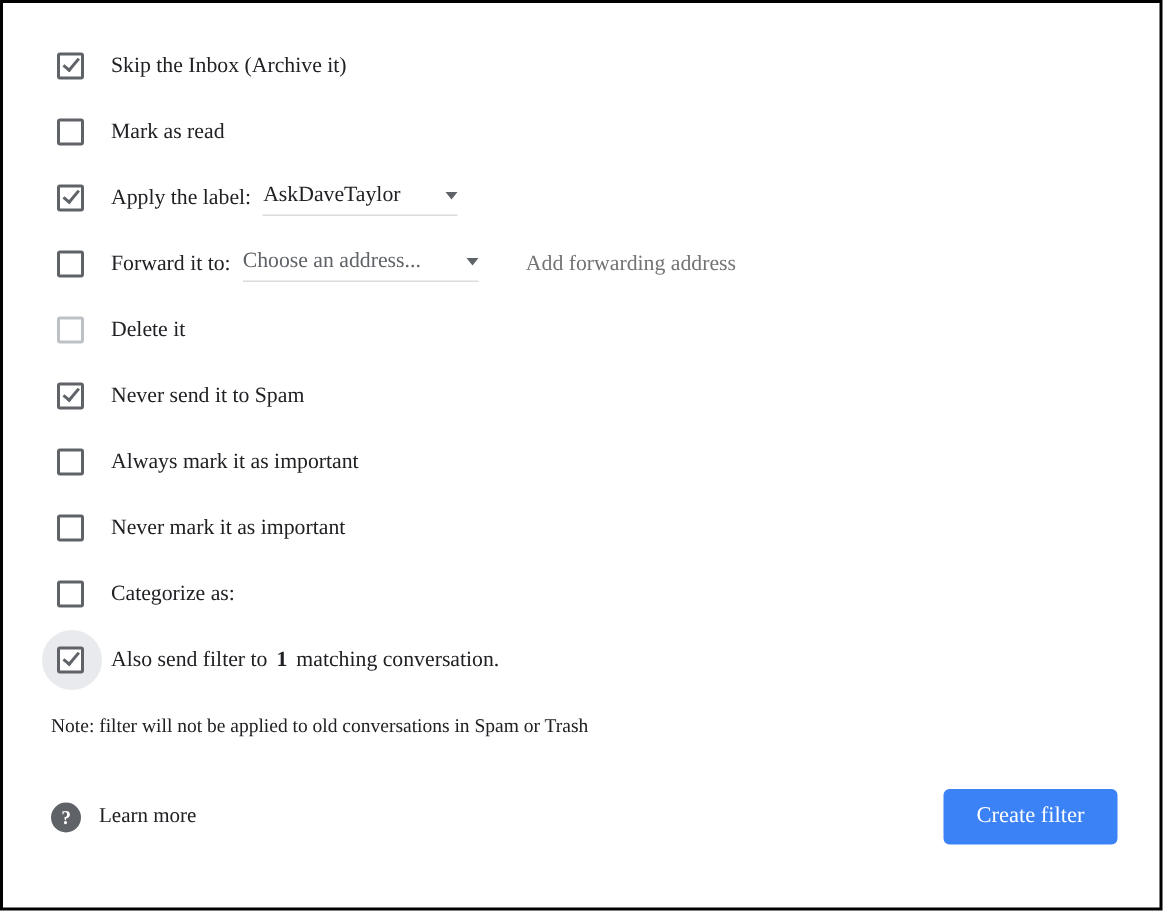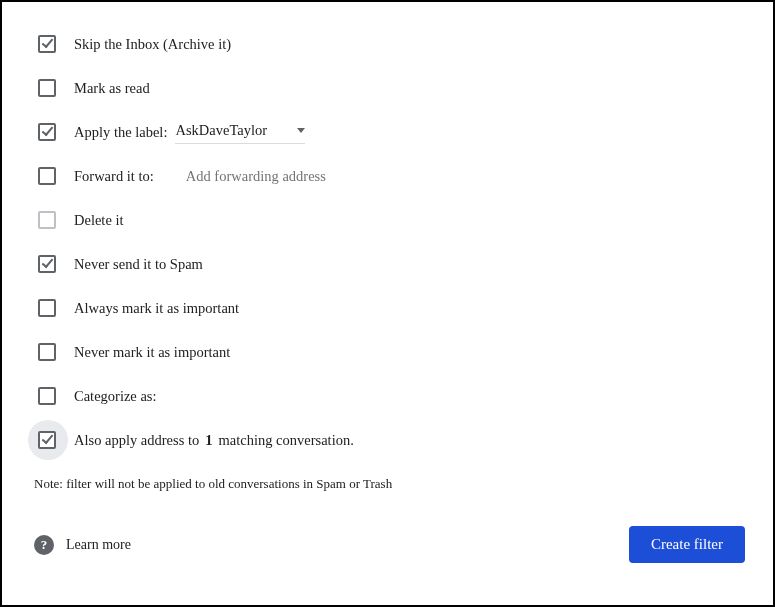--- a/index.html
+++ b/index.html
@@ -132,21 +132,21 @@
       border-radius: 50%;
       background: #5f6368;
       color: #fff;
       font-size: 13px;
       font-weight: 700;
       display: flex;
       align-items: center;
       justify-content: center;
     }
     .create-btn {
-      background: #1d4ed8;
+      background: #3b82f6;
       color: #fff;
       border: none;
       border-radius: 4px;
       padding: 10px 22px;
       font-size: 15px;
       font-weight: 500;
       cursor: pointer;
       font-family: inherit;
     }
     .bold { font-weight: 700; }
@@ -183,20 +183,24 @@
       </span>
     </span>
   </div>
 
   <div class="row">
     <div class="cb-wrap">
       <span class="checkbox"></span>
     </div>
     <span class="label">
       <span>Forward it to:</span>
+      <span class="select-box">
+        <span>Choose an address...</span>
+        <span class="caret"></span>
+      </span>
     </span>
     <span class="link">Add forwarding address</span>
   </div>
 
   <div class="row">
     <div class="cb-wrap">
       <span class="checkbox disabled"></span>
     </div>
     <span class="label">Delete it</span>
   </div>
@@ -229,21 +233,21 @@
     <span class="label">
       <span>Categorize as:</span>
     </span>
   </div>
 
   <div class="row">
     <div class="cb-wrap ring">
       <span class="checkbox checked"></span>
     </div>
     <span class="label">
-      <span>Also apply address to </span>
+      <span>Also send filter to </span>
       <span class="bold">1</span>
       <span> matching conversation.</span>
     </span>
   </div>
 
   <div class="note">Note: filter will not be applied to old conversations in Spam or Trash</div>
 
   <div class="footer">
     <div class="learn">
       <span class="help-icon">?</span>

